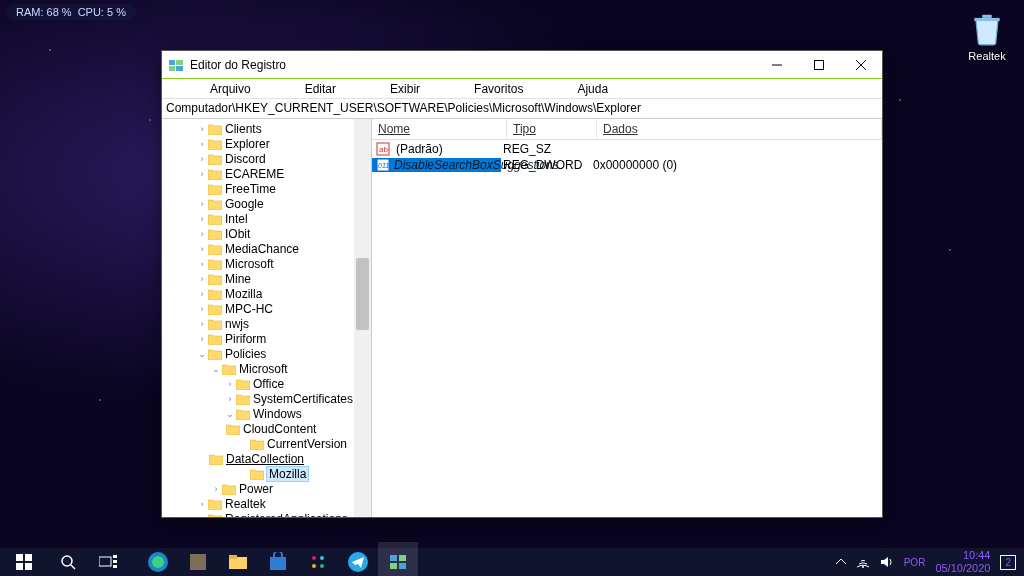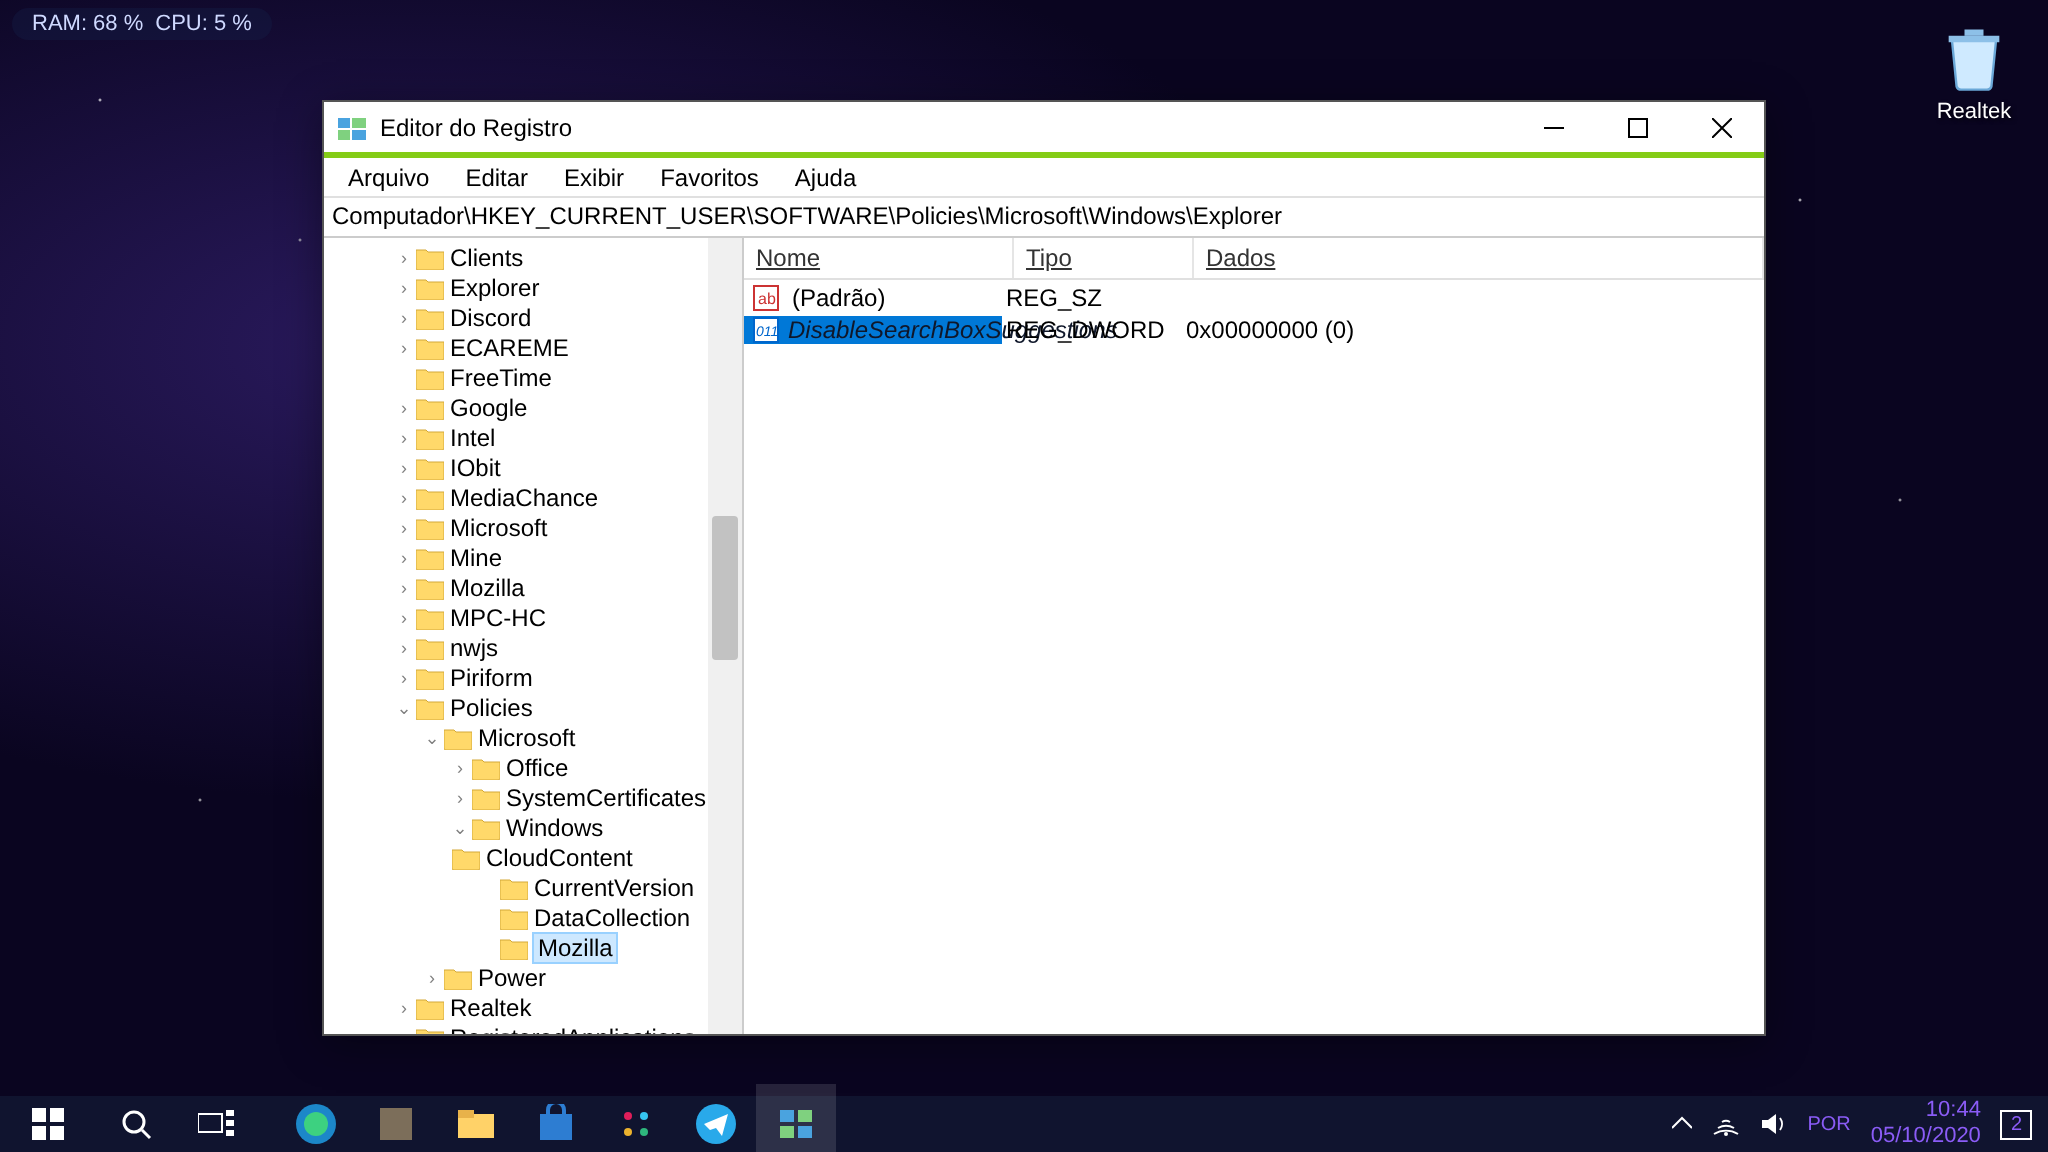--- a/index.html
+++ b/index.html
@@ -63,36 +63,36 @@
   background: #fff;
   border: 1px solid #555;
   display: flex; flex-direction: column;
   box-shadow: 0 4px 20px rgba(0,0,0,.4);
 }
 .titlebar {
   height: 28px;
   display: flex; align-items: center;
   padding-left: 6px;
   background: #fff;
-  border-bottom: 3px solid #84cc16;
+  border-bottom: 1px solid #84cc16;
 }
 .titlebar .app-ico { width: 16px; height: 16px; margin-right: 6px; display: flex; align-items: center; }
 .titlebar .title { color: #000; font-size: 12px; flex: 1; }
 .win-ctrls { display: flex; }
 .win-ctrls div { width: 42px; height: 28px; display: flex; align-items: center; justify-content: center; color: #000; }
 
 .menubar {
   height: 20px;
   display: flex; align-items: center;
   gap: 2px;
   padding-left: 4px;
   border-bottom: 1px solid #e0e0e0;
   font-size: 12px;
 }
-.menubar span { padding: 2px 8px; cursor: default; }
+.menubar span { padding: 2px 8px; cursor: default; margin-left: 36px; }
 
 .addressbar {
   height: 20px;
   border-bottom: 1px solid #ccc;
   font-size: 12px;
   padding: 2px 4px;
   color: #000;
 }
 
 .panes { flex: 1; display: flex; overflow: hidden; }
@@ -424,21 +424,21 @@
             </div>
             <div class="row" style="padding-left: 76px;">
               <span class="exp"></span>
               <span class="fico">
                 <svg width="14" height="12" viewBox="0 0 14 12">
                   <path d="M0 2h5l1 1h8v8a1 1 0 0 1-1 1H1a1 1 0 0 1-1-1z" fill="#ffd96a" stroke="#d4a938" stroke-width=".5"></path>
                 </svg>
               </span>
               <span class="lbl">CurrentVersion</span>
             </div>
-            <div class="row" style="padding-left: 76px;">
+            <div class="row" style="padding-left: 35px; text-decoration: underline;">
               <span class="exp"></span>
               <span class="fico">
                 <svg width="14" height="12" viewBox="0 0 14 12">
                   <path d="M0 2h5l1 1h8v8a1 1 0 0 1-1 1H1a1 1 0 0 1-1-1z" fill="#ffd96a" stroke="#d4a938" stroke-width=".5"></path>
                 </svg>
               </span>
               <span class="lbl">DataCollection</span>
             </div>
             <div class="row" style="padding-left: 76px;">
               <span class="exp"></span>

